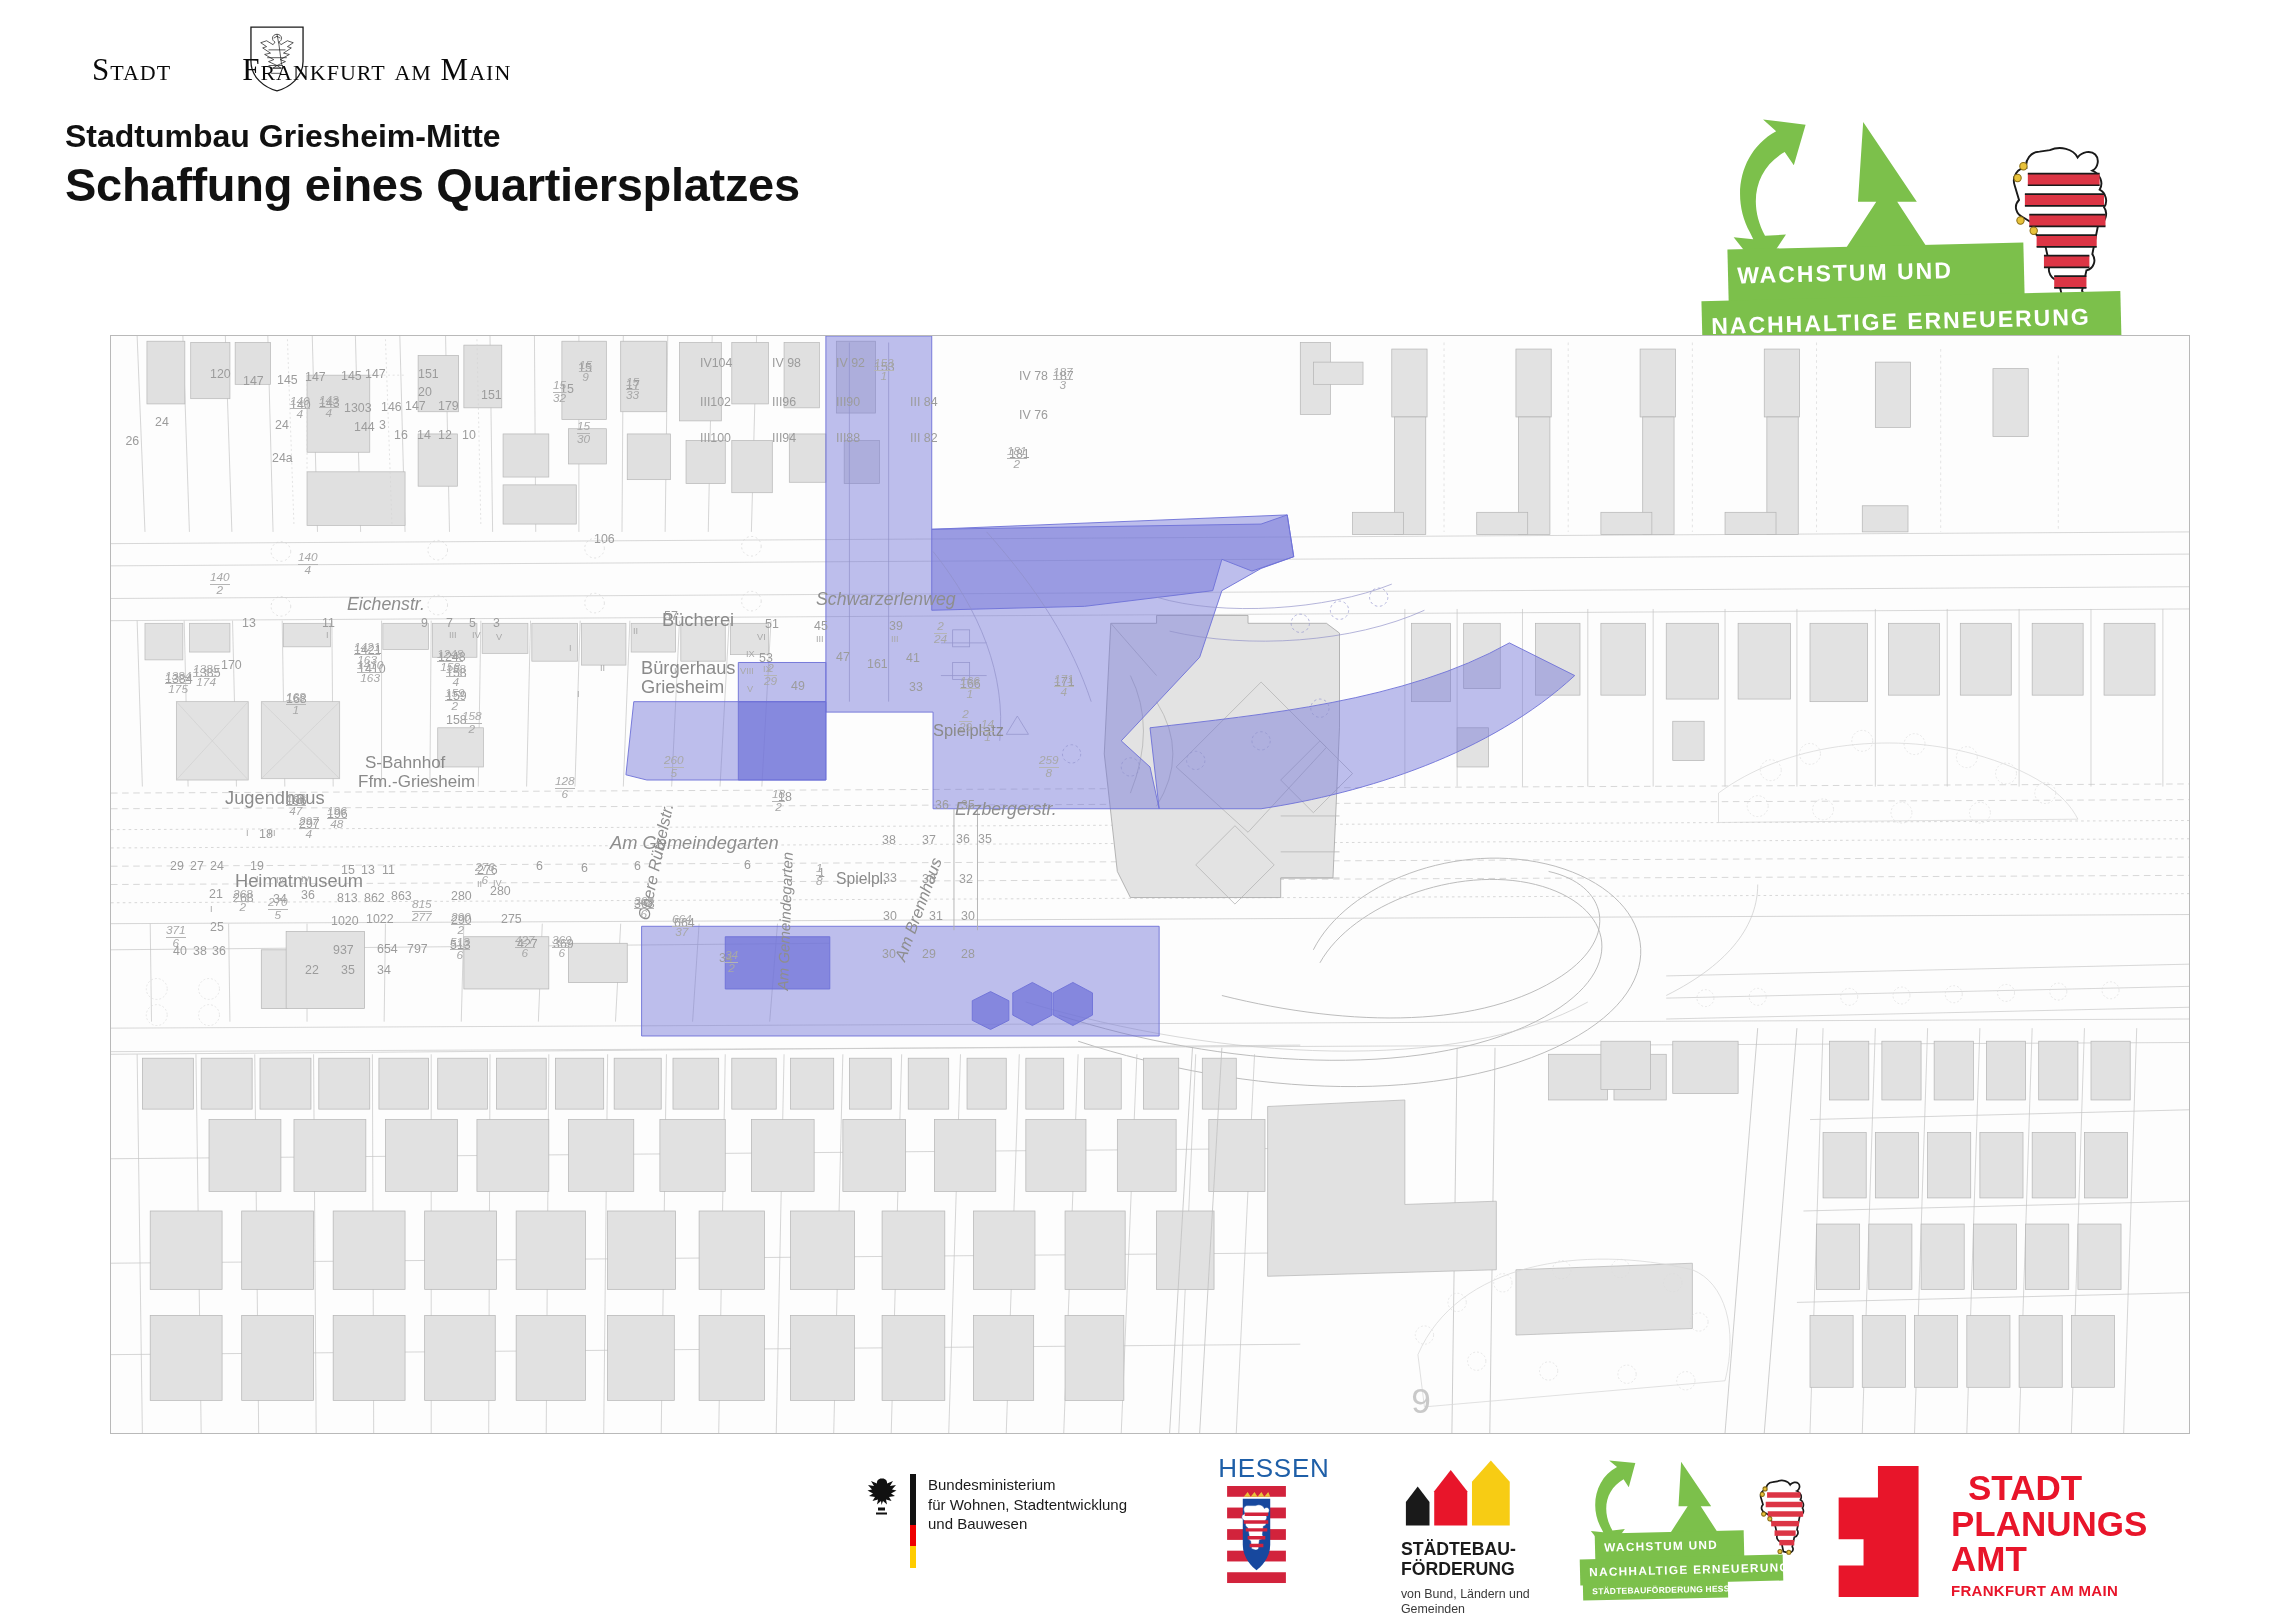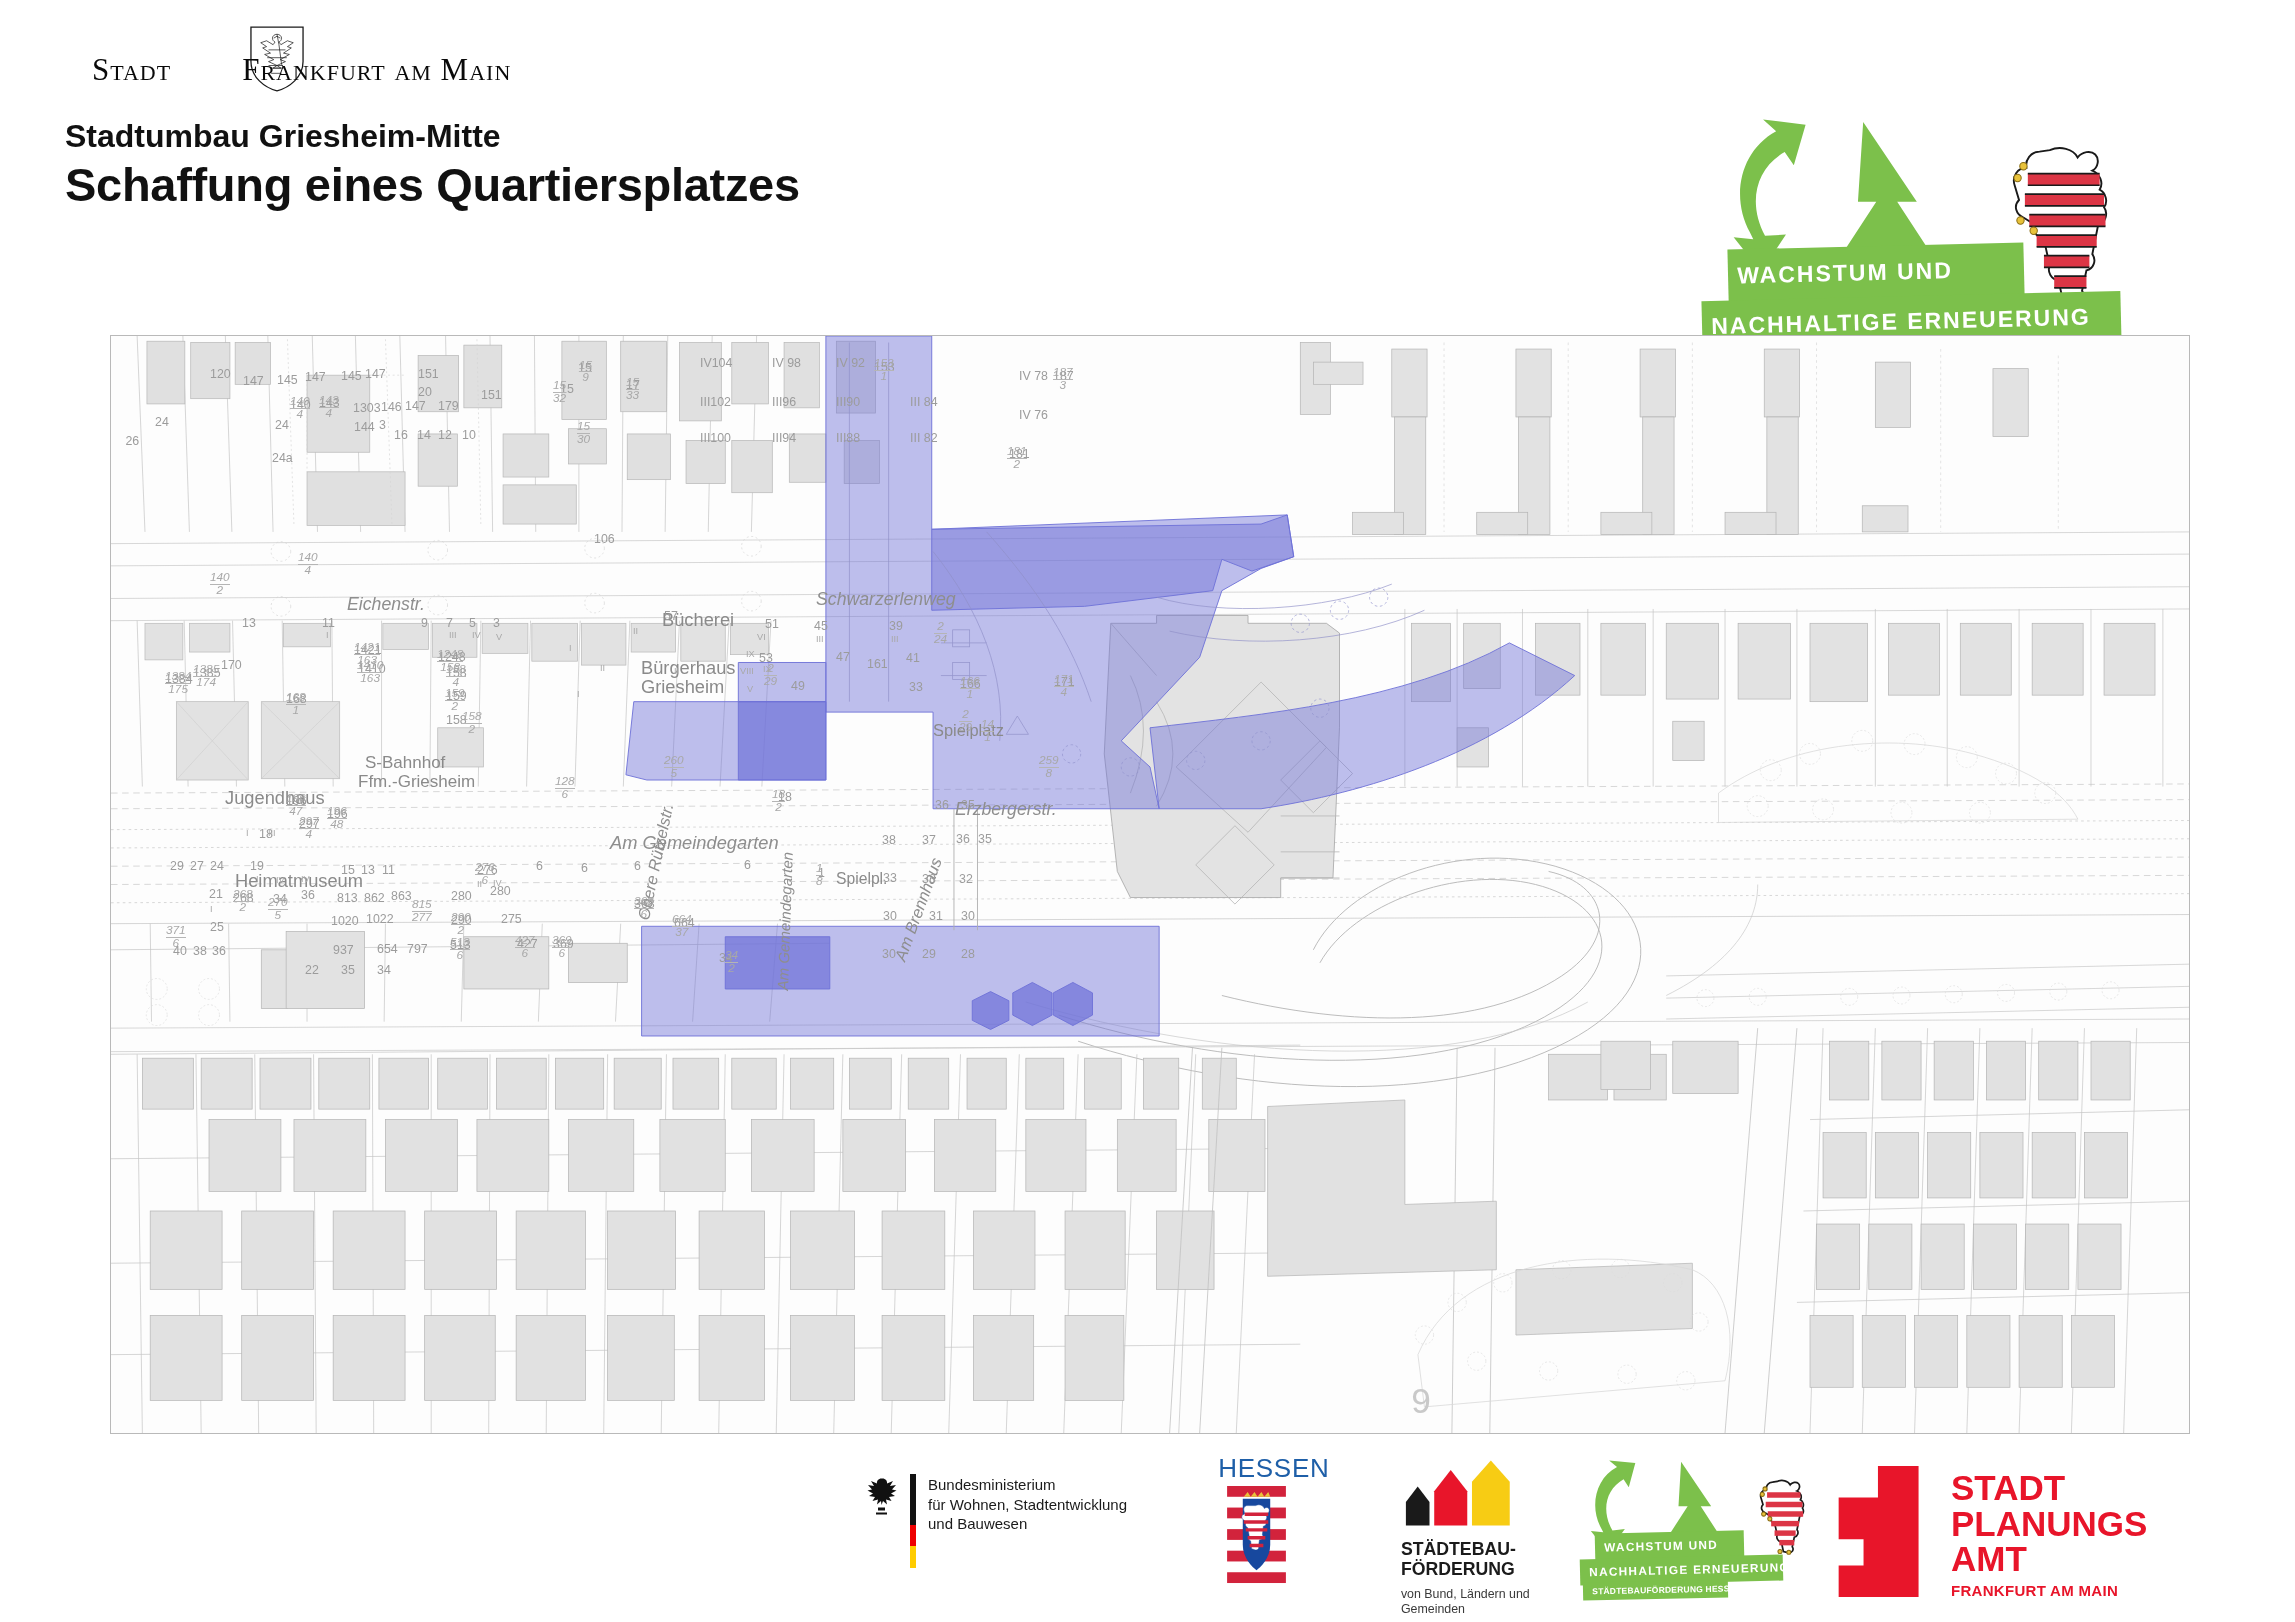--- a/index.html
+++ b/index.html
@@ -670,21 +670,21 @@
     <div class="mnum" style="left:351px; top:92px;">10</div>
     <div class="mnum" style="left:99px; top:31px;">120</div>
     <div class="mnum" style="left:132px; top:38px;">147</div>
     <div class="mnum" style="left:166px; top:37px;">145</div>
     <div class="mnum" style="left:194px; top:34px;">147</div>
     <div class="mnum" style="left:230px; top:33px;">145</div>
     <div class="mnum" style="left:254px; top:31px;">147</div>
     <div class="mnum" style="left:307px; top:31px;">151</div>
     <div class="mnum" style="left:179px; top:62px;">140</div>
     <div class="mnum" style="left:208px; top:60px;">143</div>
-    <div class="mnum" style="left:242px; top:65px;text-align:right;">1303</div>
+    <div class="mnum" style="left:233px; top:65px;text-align:right;">1303</div>
     <div class="mnum" style="left:270px; top:64px;">146</div>
     <div class="mnum" style="left:294px; top:63px;">147</div>
     <div class="mnum" style="left:327px; top:63px;">179</div>
     <div class="mnum" style="left:243px; top:84px;">144</div>
     <div class="mnum" style="left:268px; top:82px;">3</div>
     <div class="mnum" style="left:370px; top:52px;">151</div>
     <div class="mnum" style="left:467px; top:25px;">15</div>
     <div class="mnum" style="left:449px; top:46px;">15</div>
     <div class="mnum" style="left:515px; top:42px;">17</div>
     <div class="mnum" style="left:483px; top:196px;">106</div>
@@ -955,21 +955,21 @@
       </div>
       <div class="wu-band" style="left:0px; top:122px; width:145px; height:18.3px; font-size:8.5px; letter-spacing:0.2px; transform:rotate(-1.2deg);">
         <span>STÄDTEBAUFÖRDERUNG HESSEN</span>
       </div>
     </div>
 
     <div class="f-item" style="left:1832px; top:19.6px; width:340px; height:131px;">
       <svg viewBox="0 0 160 200" style="position:absolute;left:0;top:0;width:105px;height:131px;">
         <path d="M70 0 H132 V200 H10 V152 H48 V112 H10 V48 H70 Z" fill="#e8152a"></path>
       </svg>
-      <div class="spa-txt" style="left:119px; top:2.6px;   font-size:35px;">STADT</div>
+      <div class="spa-txt" style="left:136px; top:2.6px;   font-size:35px;">STADT</div>
       <div class="spa-txt" style="left:119px; top:38px;  font-size:35px;">PLANUNGS</div>
       <div class="spa-txt" style="left:119px; top:73px; font-size:35px;">AMT</div>
       <div class="spa-txt" style="left:119px; top:116px; font-size:15px; letter-spacing:0.3px;">FRANKFURT AM MAIN</div>
     </div>
   </div>
 
 </div>
 
 
 </body></html>

